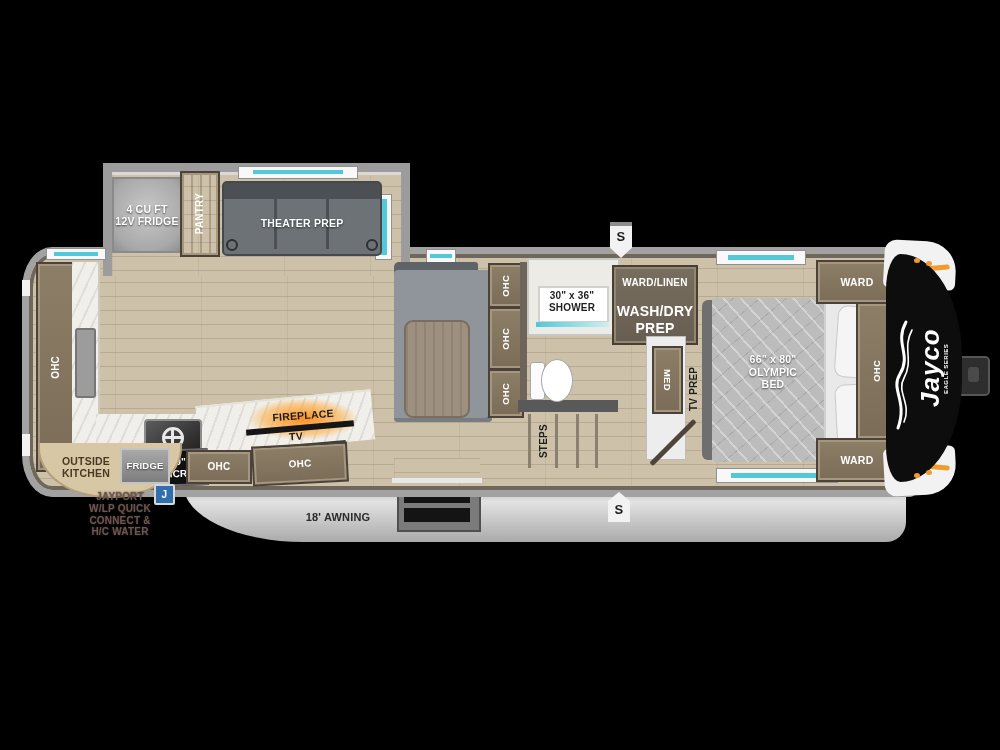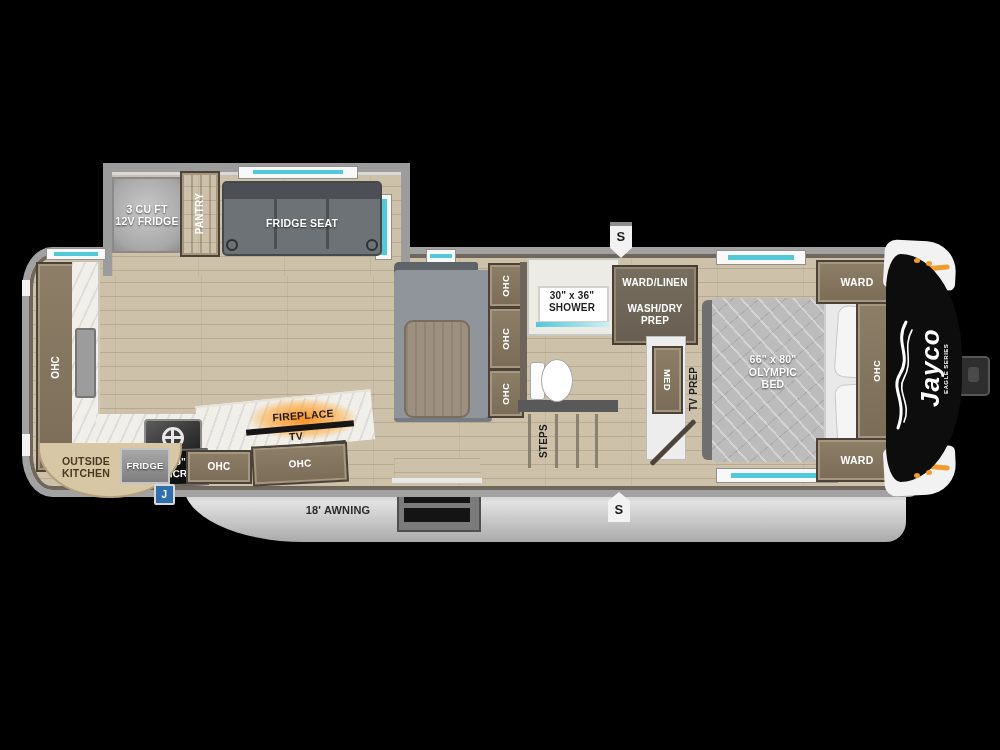--- a/index.html
+++ b/index.html
@@ -2,21 +2,21 @@
 <html style="--teal: #52c8d8; --orange: #f29b2e; --wood: #cdc1aa; --cabinet: #85765f; --body-gray: #a2a2a2; --badge-blue: #2f6fae; --cap-black: #0d0d0d;"><head>
 <meta charset="utf-8">
 <style>
   html,body{margin:0;padding:0;background:#000;}
   #stage{position:relative;width:1000px;height:750px;background:#000;overflow:hidden;
          font-family:"Liberation Sans",sans-serif;}
   .abs{position:absolute;}
   .flex{display:flex;align-items:center;justify-content:center;}
   .lbl{font-weight:bold;color:#fff;text-align:center;white-space:pre-line;line-height:1.18;
        font-size:10px;letter-spacing:.2px;}
-  .dark{color:#1e1e1e;}
+  .dark{color:#1e1e1e;margin-top:7px;}
   .vt{writing-mode:vertical-rl;transform:rotate(180deg);}
   .vtc{writing-mode:vertical-rl;}
   .cab{background:linear-gradient(#8d7e68,#7b6c57);border:2px solid #4c4237;
        box-shadow:inset 0 0 0 2px #a5967f;}
   .marble{background:#f1efe9;
        background-image:repeating-linear-gradient(115deg,rgba(150,150,165,.20) 0 2px,transparent 2px 11px);}
   .wood{background-color:var(--wood,#cdc1aa);
        background-image:repeating-linear-gradient(180deg,rgba(110,90,60,.22) 0 1px,transparent 1px 14px),
                         repeating-linear-gradient(90deg,rgba(110,90,60,.10) 0 1px,transparent 1px 86px);}
   .win{background:#f8f8f8;border:1px solid #909090;}
@@ -55,36 +55,36 @@
               box-shadow:inset 0 3px 0 #d9d9d9;"></div>
   <div class="abs win" style="left:238px;top:166px;width:118px;height:11px;">
       <div class="glass"></div>
     </div>
   <div class="abs win" style="left:375px;top:194px;width:15px;height:64px;">
       <div class="glass-v"></div>
     </div>
 
   <div class="abs flex" style="left:112px;top:177px;width:66px;height:72px;border:2px solid #8a8a8a;
               background:radial-gradient(circle at 50% 45%,#c9c9c9,#a8a8a8 75%,#8f8f8f);">
-    <div class="lbl shadowtxt" style="font-size:10.5px;">3 CU FT
+    <div class="lbl shadowtxt" style="font-size:10.5px;">4 CU FT
 12V FRIDGE</div>
   </div>
 
   <div class="abs cab flex" style="left:180px;top:171px;width:36px;height:82px;
               background-image:repeating-linear-gradient(90deg,rgba(70,55,40,.25) 0 2px,transparent 2px 9px);">
     <div class="lbl vt" style="font-size:10px;">PANTRY</div>
   </div>
 
   <div class="abs" style="left:222px;top:181px;width:156px;height:71px;background:#6d7276;border:2px solid #45494c;border-radius:5px;">
     <div class="abs" style="left:0;top:0;width:100%;height:16px;background:#4c5054;"></div>
     <div class="abs" style="left:50px;top:4px;width:3px;height:62px;background:#4c5054;"></div>
     <div class="abs" style="left:102px;top:4px;width:3px;height:62px;background:#4c5054;"></div>
     <div class="abs" style="left:2px;top:56px;width:8px;height:8px;border:2px solid #2f2f2f;border-radius:50%;"></div>
     <div class="abs" style="left:142px;top:56px;width:8px;height:8px;border:2px solid #2f2f2f;border-radius:50%;"></div>
-    <div class="abs lbl flex shadowtxt" style="left:18px;top:22px;width:120px;height:36px;font-size:10.5px;">FRIDGE SEAT</div>
+    <div class="abs lbl flex shadowtxt" style="left:18px;top:22px;width:120px;height:36px;font-size:10.5px;">THEATER PREP</div>
   </div>
 
   <div class="abs win" style="left:46px;top:248px;width:58px;height:10px;">
       <div class="glass"></div>
     </div>
   <div class="abs win" style="left:426px;top:249px;width:28px;height:12px;">
       <div class="glass"></div>
     </div>
   <div class="abs win" style="left:716px;top:250px;width:88px;height:13px;">
       <div class="glass"></div>
@@ -137,20 +137,25 @@
 KITCHEN</div>
     <div class="abs flex" style="left:80px;top:5px;width:46px;height:32px;background:linear-gradient(#a8a8a8,#7e7e7e);border:2px solid #c4c4c4;">
       <div class="lbl shadowtxt" style="font-size:9.5px;">FRIDGE</div>
     </div>
   </div>
 
   <div class="abs flex" style="left:154px;top:484px;width:17px;height:17px;background:var(--badge-blue,#2f6fae);
               border:2px solid #d8d8d8;border-radius:2px;">
     <div class="lbl" style="font-size:10px;">J</div>
   </div>
+  <div class="abs lbl" style="left:74px;top:491px;width:92px;height:50px;font-size:10px;color:#6d5550;
+              text-shadow:0 0 2px #3a3230;">JAYPORT
+W/LP QUICK
+CONNECT &amp;
+H/C WATER</div>
 
   <div class="abs" style="left:394px;top:262px;width:84px;height:36px;background:#5e6367;border-radius:5px 3px 3px 3px;"></div>
   <div class="abs" style="left:394px;top:270px;width:98px;height:152px;background:#8f959a;border-radius:4px;
               box-shadow:inset -4px -4px 0 #767c81;"></div>
   <div class="abs" style="left:404px;top:320px;width:62px;height:94px;background:#9d9080;border:2px solid #7a6d5c;border-radius:9px;
               background-image:repeating-linear-gradient(90deg,rgba(90,75,55,.18) 0 2px,transparent 2px 9px);"></div>
 
   <div class="abs cab flex" style="left:488px;top:263px;width:32px;height:41px;">
     <div class="lbl vt" style="font-size:9.5px;">OHC</div>
   </div>
@@ -174,21 +179,21 @@
 
   <div class="abs" style="left:528px;top:414px;width:64px;height:54px;border-left:3px solid #8a8070;border-right:3px solid #8a8070;">
     <div class="abs" style="left:24px;top:0;width:3px;height:54px;background:#8a8070;"></div>
     <div class="abs" style="left:45px;top:0;width:3px;height:54px;background:#8a8070;"></div>
     <div class="abs lbl vt flex" style="left:4px;top:2px;width:18px;height:50px;font-size:10px;color:#1e1e1e;">STEPS</div>
   </div>
 
   <div class="abs" style="left:612px;top:265px;width:82px;height:76px;background:linear-gradient(#786e60,#675d50);
               border:2px solid #473f34;box-shadow:inset 0 0 0 2px #93866f;">
     <div class="abs lbl" style="left:0;top:10px;width:82px;font-size:10px;">WARD/LINEN</div>
-    <div class="abs lbl" style="left:0;top:36px;width:82px;font-size:10px;">WASH/DRY
+    <div class="abs lbl" style="left:0;top:36px;width:82px;font-size:14px;">WASH/DRY
 PREP</div>
   </div>
   <div class="abs" style="left:646px;top:336px;width:38px;height:122px;background:#ededed;border:1px solid #bdbdbd;"></div>
   <div class="abs cab flex" style="left:652px;top:346px;width:27px;height:64px;">
     <div class="lbl vtc" style="font-size:9.5px;">MED</div>
   </div>
   <div class="abs lbl vt flex" style="left:686px;top:352px;width:16px;height:74px;font-size:10px;color:#1e1e1e;">TV PREP</div>
   <div class="abs" style="left:642px;top:440px;width:62px;height:5px;background:#4e443a;transform:rotate(-45deg);border-radius:2px;"></div>
 
   <div class="abs" style="left:702px;top:300px;width:14px;height:160px;background:#6f6f6f;border-radius:6px 0 0 6px;"></div>

